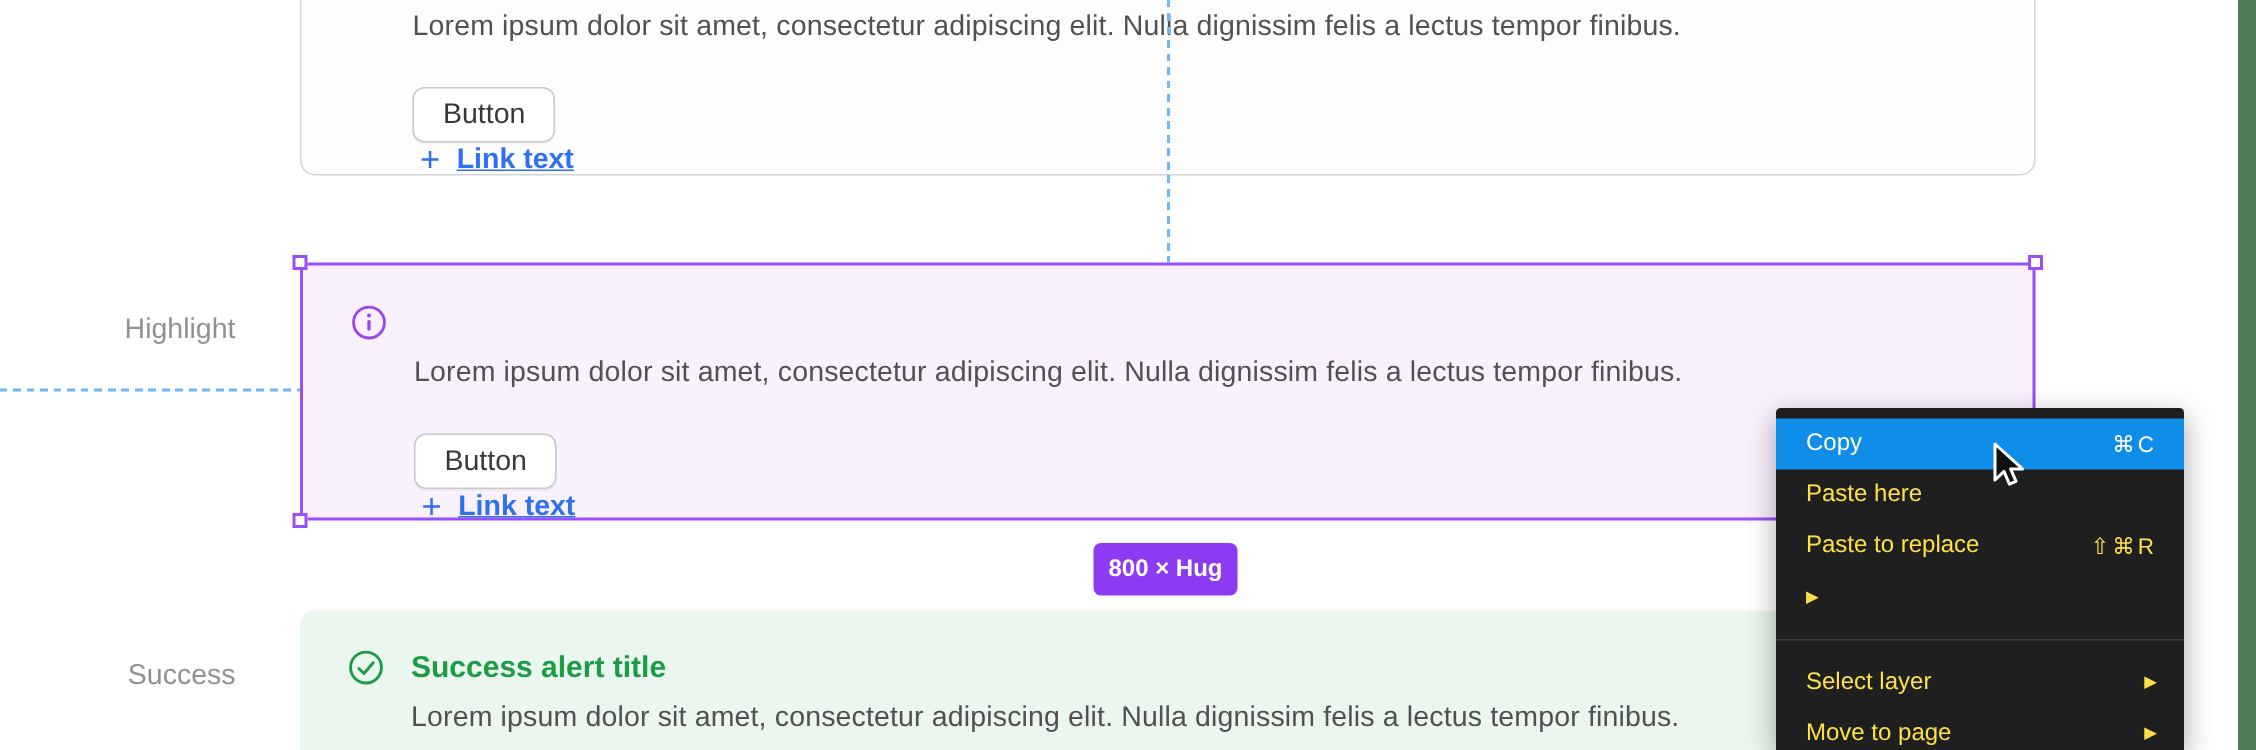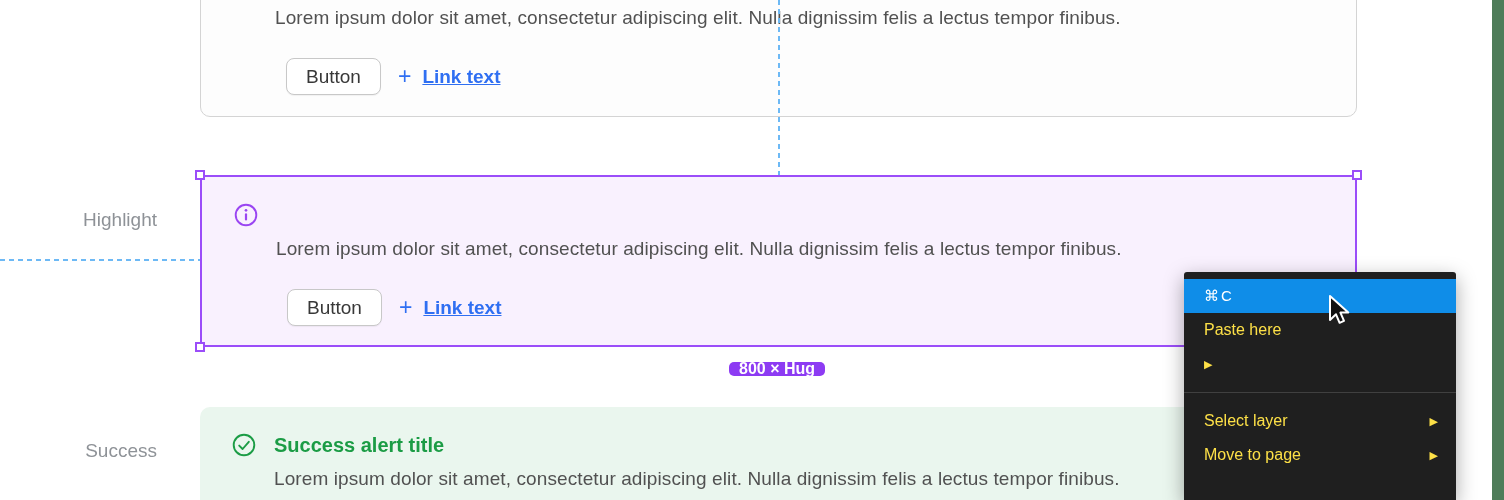--- a/index.html
+++ b/index.html
@@ -13,21 +13,21 @@
   .alert-card { position:absolute; left:200px; width:1157px; height:172px; }
   .card-neutral  { top:-55px; background:#fdfdfd; border:1px solid #d4d4d4; border-radius:10px; }
   .card-highlight{ top:175px; background:var(--purple-fill); border:2px solid var(--purple-border); border-radius:2px; z-index:2; }
   .card-success  { top:407px; background:var(--green-fill); border-radius:10px; }
 
   .alert-icon  { position:absolute; left:32px; top:26px; width:24px; height:24px; }
   .alert-title { position:absolute; left:74px; top:27px; font-size:20px; font-weight:700; white-space:nowrap; }
   .card-highlight .alert-title { color:var(--purple-title); }
   .card-success  .alert-title { color:var(--green-title); }
   .alert-body  { position:absolute; left:74px; top:61px; font-size:19px; color:var(--text-body); white-space:nowrap; letter-spacing:.1px; }
-  .alert-actions { position:absolute; left:85px; top:112px; display:flex; align-items:center; }
+  .alert-actions { position:absolute; left:62px; top:112px; display:flex; align-items:center;flex-direction:column; }
 
   .btn {
     height:37px; padding:0 19px; background:#fff; border:1px solid var(--button-border);
     border-radius:8px; font-size:19px; color:#383838; font-family:inherit;
     box-shadow:0 1px 1px rgba(0,0,0,.05); display:inline-flex; align-items:center;
   }
   .link { display:inline-flex; align-items:center; margin-left:17px; color:var(--link-blue); cursor:pointer; }
   .link .plus { font-size:23px; font-weight:500; line-height:1; }
   .link .link-label { font-size:19px; font-weight:600; margin-left:11px;text-decoration:underline; }
 
@@ -37,21 +37,21 @@
   #label-highlight { top:194px; }
   #label-success  { top:425px; }
 
   
   .v-guide { position:absolute; left:778px; top:0; width:2px; height:175px; z-index:3;
     background:repeating-linear-gradient(to bottom, var(--guide-blue) 0 5px, transparent 5px 9px); }
   .h-guide { position:absolute; left:0; top:259px; width:200px; height:2px; z-index:3;
     background:repeating-linear-gradient(to right, var(--guide-blue) 0 5px, transparent 5px 9px); }
   .handle { position:absolute; width:10px; height:10px; background:#fff;
     border:2px solid var(--purple-border); z-index:6; }
-  .size-badge { position:absolute; left:729px; top:362px; width:96px; height:14px; z-index:6;
+  .size-badge { position:absolute; left:729px; top:362px; width:96px; height:35px; z-index:6;
     background:var(--badge-bg); color:#fff; border-radius:5px; font-size:16px; font-weight:700;
     display:flex; align-items:center; justify-content:center; }
 
   
   .context-menu { position:absolute; left:1184px; top:272px; width:272px; height:228px;
     background:var(--menu-bg); border-radius:3px 3px 0 0; padding-top:7px; z-index:50;
     box-shadow:0 6px 20px rgba(0,0,0,.35); }
   .menu-item { height:34px; display:flex; align-items:center; padding:0 18px 0 20px;
     font-size:16px; color:#fde047; cursor:default; }
   .menu-item.highlighted { background:var(--menu-highlight); color:#fff; }
@@ -114,24 +114,29 @@
     <svg class="alert-icon" viewBox="0 0 24 24">
       <circle cx="12" cy="12" r="10.3" fill="none" stroke="var(--green-icon)" stroke-width="1.9"></circle>
       <polyline points="7.2,12.6 10.6,16 16.8,8.8" fill="none" stroke="var(--green-icon)" stroke-width="1.9" stroke-linecap="round" stroke-linejoin="round"></polyline>
     </svg>
     <div class="alert-title">Success alert title</div>
     <div class="alert-body">Lorem ipsum dolor sit amet, consectetur adipiscing elit. Nulla dignissim felis a lectus tempor finibus.</div>
   </div>
 
   <div class="context-menu">
     <div class="menu-item highlighted">
+      <span class="menu-label">Copy</span>
       <span class="menu-shortcut">⌘C</span>
     </div>
     <div class="menu-item">
       <span class="menu-label">Paste here</span>
+    </div>
+    <div class="menu-item">
+      <span class="menu-label">Paste to replace</span>
+      <span class="menu-shortcut">⇧⌘R</span>
     </div>
     <div class="menu-item">
       <span class="menu-arrow">▶</span>
     </div>
     <div class="menu-divider"></div>
     <div class="menu-item">
       <span class="menu-label">Select layer</span>
       <span class="menu-arrow">▶</span>
     </div>
     <div class="menu-item">

